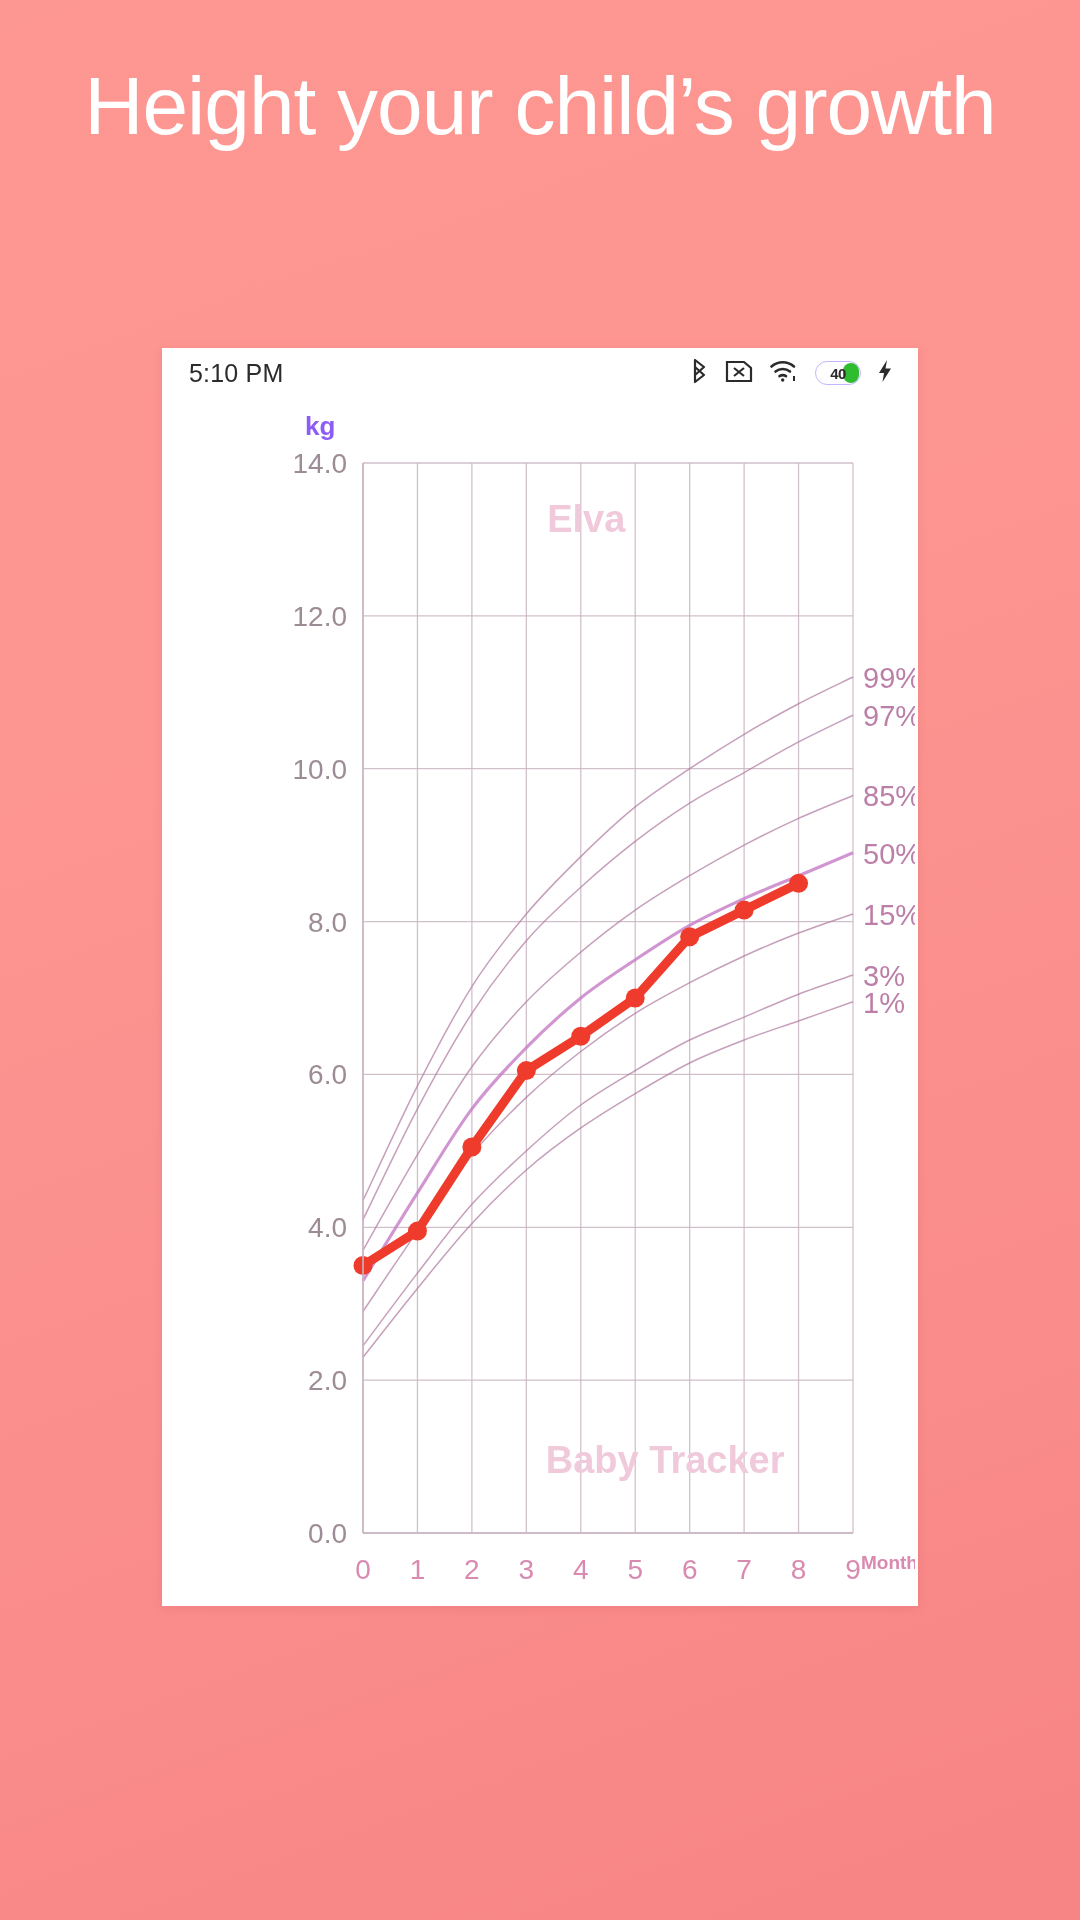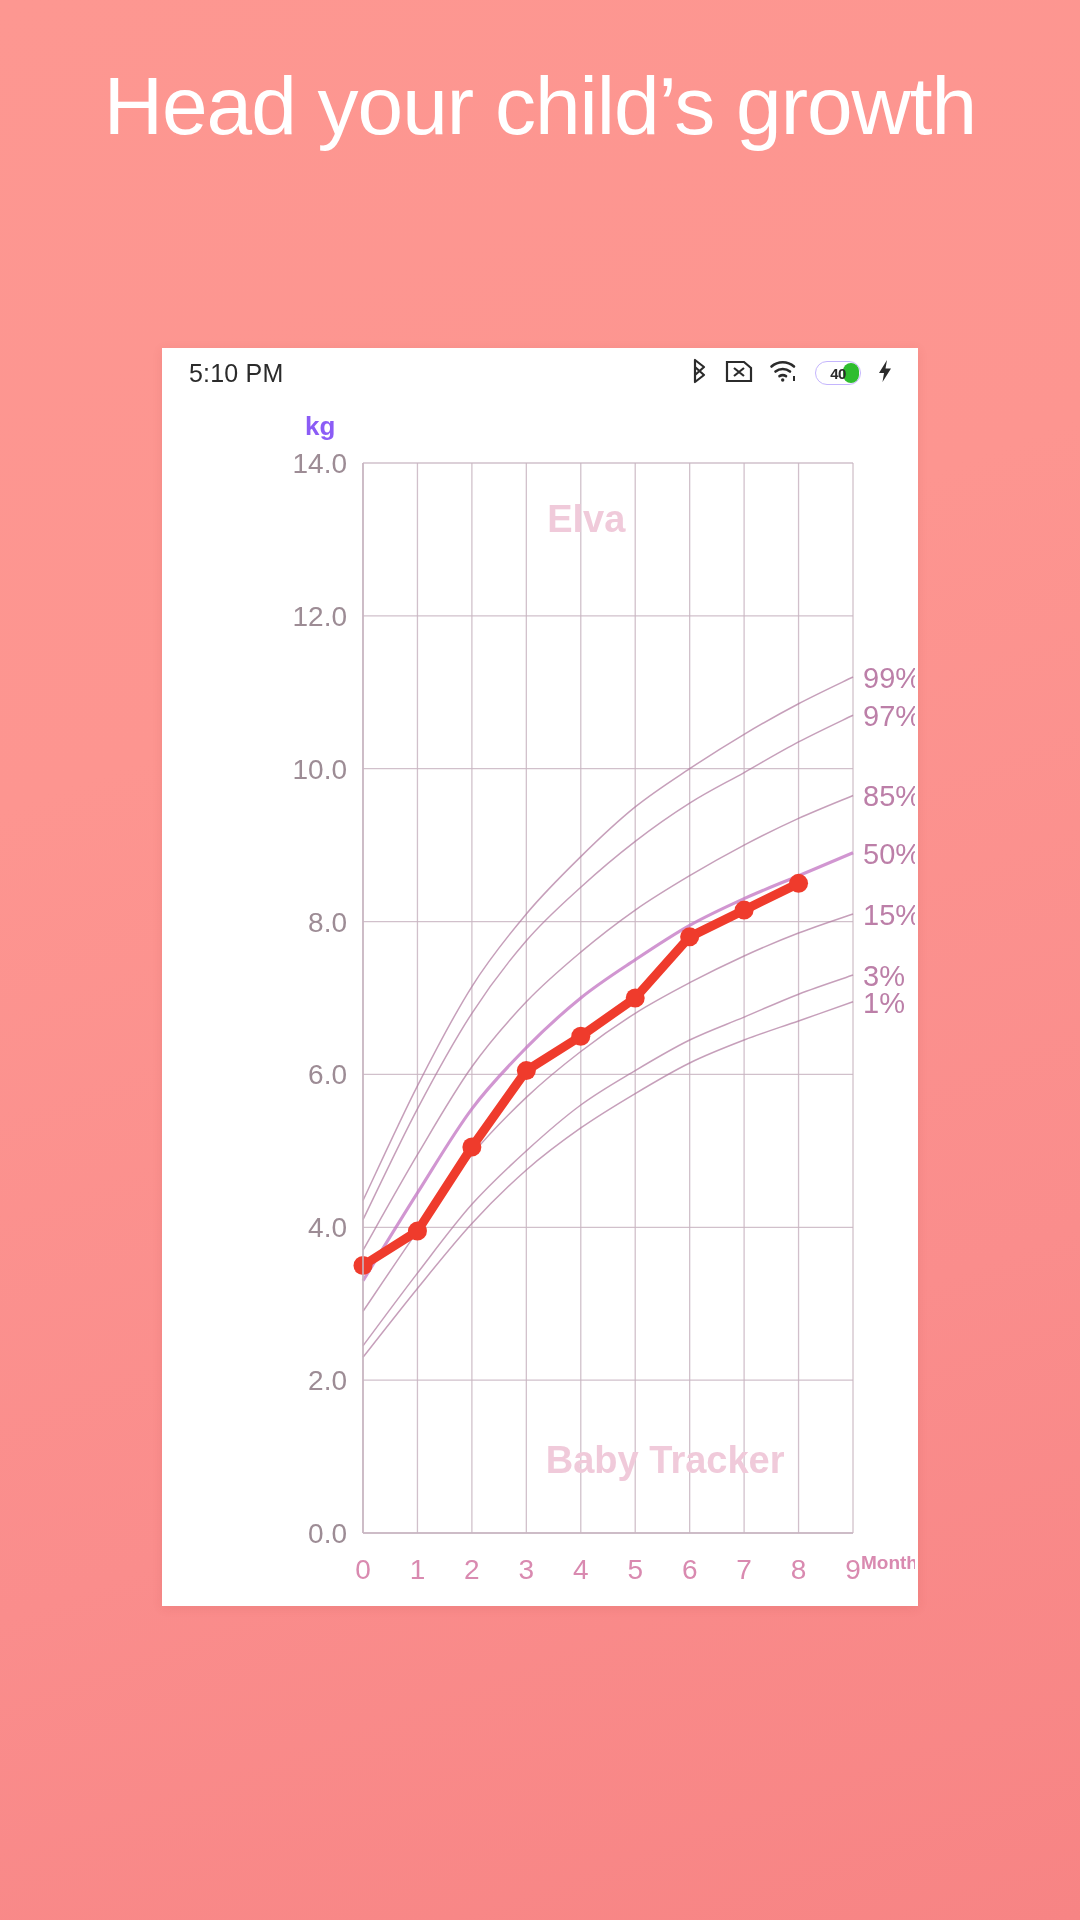--- a/index.html
+++ b/index.html
@@ -85,21 +85,21 @@
   
   #navbar{
     height:112px; background:#000000;
     display:flex; align-items:center; justify-content:space-around;
     padding:0 90px;
   }
 </style>
 </head>
 <body>
 
-<div id="promo-title">Head your child’s growth</div>
+<div id="promo-title">Height your child’s growth</div>
 
 <div id="phone">
 
   <div id="statusbar">
     <div id="clock">5:10 PM</div>
 
     <div id="status-icons">
 
       <span class="sbicon">
         <svg width="18" height="26" viewBox="0 0 18 26">

